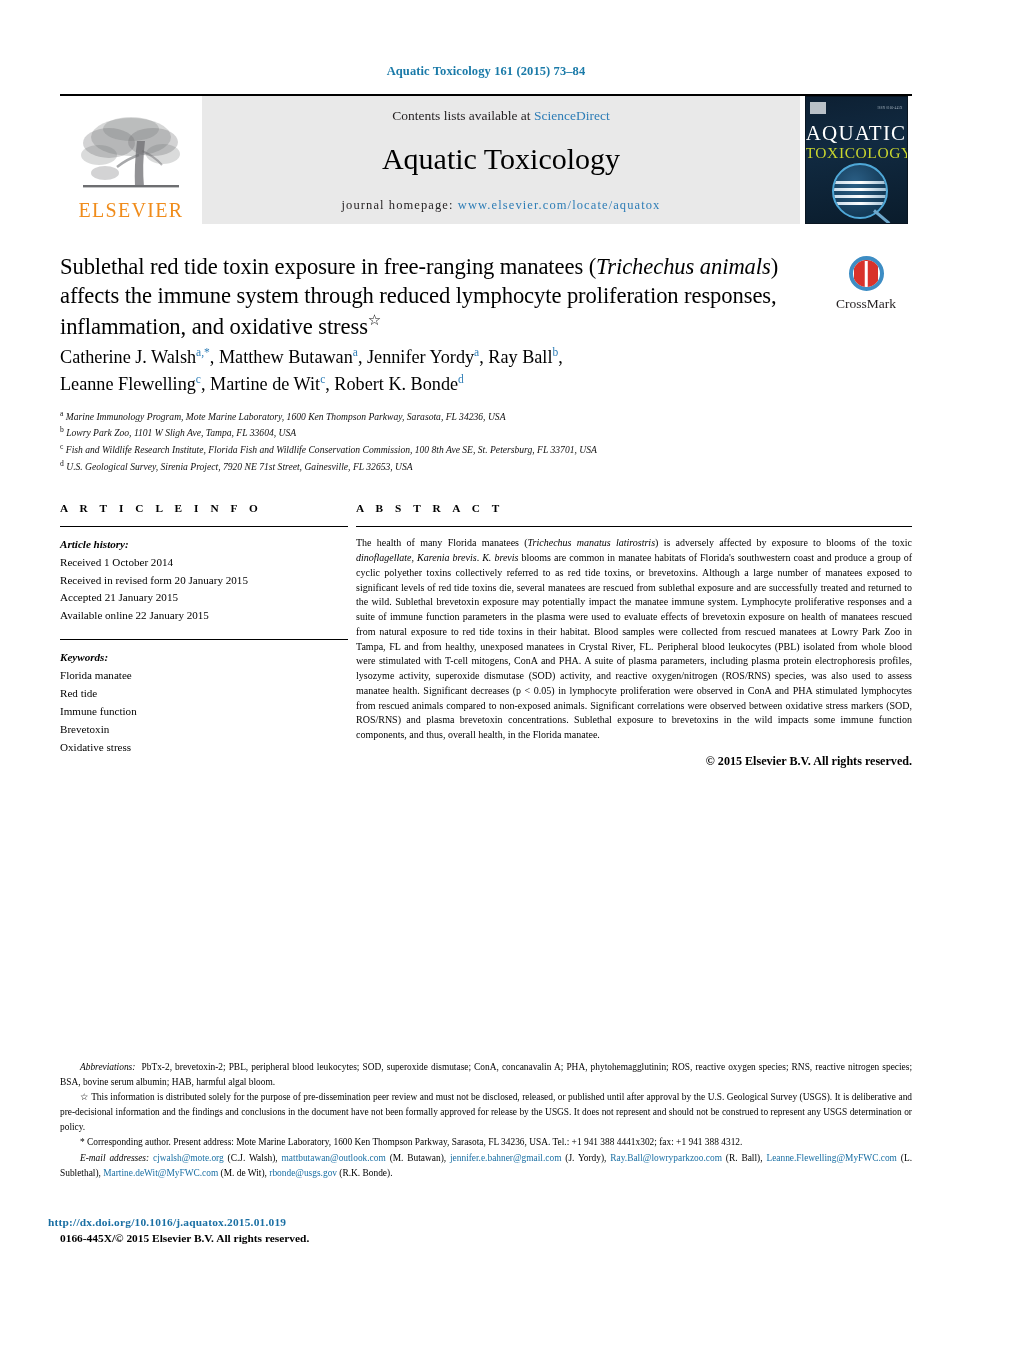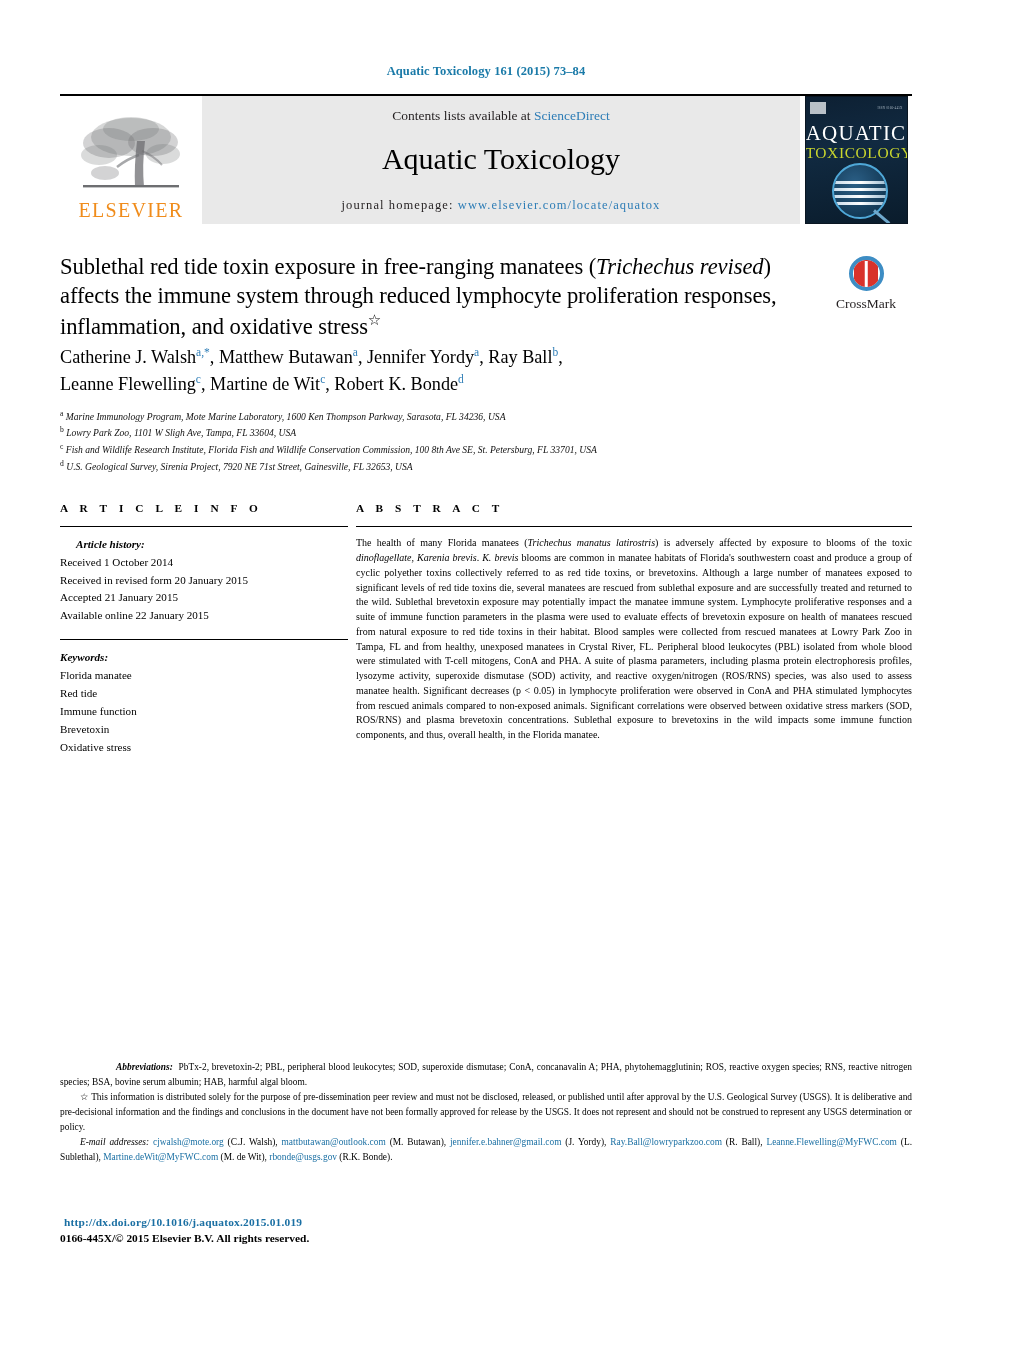--- a/index.html
+++ b/index.html
@@ -209,21 +209,21 @@
 
   .sec-head {
     font-size: 11.3px;
     font-weight: bold;
     letter-spacing: 4.6px;
     color: #000;
     margin-bottom: 12px;
   }
   .rule { border-top: 1.6px solid #000; }
   .info-block { margin-top: 9px; font-size: 11.1px; line-height: 1.58; }
-  .info-block .lead { font-style: italic; font-weight: bold; margin-left: 16px; }
+  .info-block .lead { font-style: italic; font-weight: bold; }
   .kw-rule { margin-top: 15px; }
   .kw-block { margin-top: 9px; font-size: 11.1px; line-height: 1.62; }
   .kw-block .lead { font-style: italic; font-weight: bold; }
 
   .abstract {
     margin-top: 9px;
     font-size: 10px;
     line-height: 1.475;
     text-align: justify;
     color: #000;
@@ -242,26 +242,26 @@
     left: 60px;
     right: 60px;
     top: 1060px;
     font-size: 9.4px;
     line-height: 1.56;
     color: #000;
     text-align: justify;
   }
   .fn { margin-bottom: 1px; }
   .fn .ital { font-style: italic; }
-  .fn b { font-weight: bold; margin-left: 36px; }
+  .fn b { font-weight: normal; }
   .fn-indent { text-indent: 20px; }
   .lnk { color: #1a6fa3; }
   .doi-line {
     position: absolute;
-    left: 64px;
+    left: 48px;
     top: 1216px;
     font-size: 11.4px;
     color: #1a6fa3;
     font-weight: bold;
     letter-spacing: .2px;
   }
   .issn-line {
     position: absolute;
     left: 60px;
     top: 1232px;
@@ -330,21 +330,21 @@
   <div class="article-head">
 
     <div class="crossmark">
       <div class="cm-circle">
         <div class="cm-book"></div>
         <div class="cm-spine"></div>
       </div>
       <div class="cm-text">CrossMark</div>
     </div>
 
-    <h1 class="title"><span>Sublethal red tide toxin exposure in free-ranging manatees (</span><span class="ital">Trichechus</span> <span class="ital">revised</span><span>) affects the immune system through reduced lymphocyte proliferation responses, inflammation, and oxidative stress</span><span class="star">☆</span></h1>
+    <h1 class="title"><span>Sublethal red tide toxin exposure in free-ranging manatees (</span><span class="ital">Trichechus</span> <span class="ital">animals</span><span>) affects the immune system through reduced lymphocyte proliferation responses, inflammation, and oxidative stress</span><span class="star">☆</span></h1>
 
     <div class="authors">
       <span>Catherine J. Walsh</span><sup>a,*</sup>,
       <span>Matthew Butawan</span><sup>a</sup>,
       <span>Jennifer Yordy</span><sup>a</sup>,
       <span>Ray Ball</span><sup>b</sup>,<br>
       <span>Leanne Flewelling</span><sup>c</sup>,
       <span>Martine de Wit</span><sup>c</sup>,
       <span>Robert K. Bonde</span><sup>d</sup>
     </div>
@@ -377,29 +377,33 @@
         <div>Immune function</div>
         <div>Brevetoxin</div>
         <div>Oxidative stress</div>
       </div>
     </div>
 
     <div class="col-right">
       <div class="sec-head">A B S T R A C T</div>
       <div class="rule"></div>
       <div class="abstract"><span>The health of many Florida manatees (</span><span class="ital">Trichechus manatus latirostris</span><span>) is adversely affected by exposure to blooms of the toxic </span><span class="ital">dinoflagellate, Karenia brevis</span><span>. </span><span class="ital">K. brevis</span><span> blooms are common in manatee habitats of Florida's southwestern coast and produce a group of cyclic polyether toxins collectively referred to as red tide toxins, or brevetoxins. Although a large number of manatees exposed to significant levels of red tide toxins die, several manatees are rescued from sublethal exposure and are successfully treated and returned to the wild. Sublethal brevetoxin exposure may potentially impact the manatee immune system. Lymphocyte proliferative responses and a suite of immune function parameters in the plasma were used to evaluate effects of brevetoxin exposure on health of manatees rescued from natural exposure to red tide toxins in their habitat. Blood samples were collected from rescued manatees at Lowry Park Zoo in Tampa, FL and from healthy, unexposed manatees in Crystal River, FL. Peripheral blood leukocytes (PBL) isolated from whole blood were stimulated with T-cell mitogens, ConA and PHA. A suite of plasma parameters, including plasma protein electrophoresis profiles, lysozyme activity, superoxide dismutase (SOD) activity, and reactive oxygen/nitrogen (ROS/RNS) species, was also used to assess manatee health. Significant decreases (p &lt; 0.05) in lymphocyte proliferation were observed in ConA and PHA stimulated lymphocytes from rescued animals compared to non-exposed animals. Significant correlations were observed between oxidative stress markers (SOD, ROS/RNS) and plasma brevetoxin concentrations. Sublethal exposure to brevetoxins in the wild impacts some immune function components, and thus, overall health, in the Florida manatee.</span></div>
+      <div class="copyright">© 2015 Elsevier B.V. All rights reserved.</div>
     </div>
   </div>
 
   <div class="footnotes">
     <div class="fn fn-indent">
       <span class="ital"><b>Abbreviations:</b></span>&nbsp;&nbsp;<span>PbTx-2, brevetoxin-2; PBL, peripheral blood leukocytes; SOD, superoxide dismutase; ConA, concanavalin A; PHA, phytohemagglutinin; ROS, reactive oxygen species; RNS, reactive nitrogen species; BSA, bovine serum albumin; HAB, harmful algal bloom.</span>
     </div>
     <div class="fn fn-indent">
       <span>☆</span>&nbsp;<span>This information is distributed solely for the purpose of pre-dissemination peer review and must not be disclosed, released, or published until after approval by the U.S. Geological Survey (USGS). It is deliberative and pre-decisional information and the findings and conclusions in the document have not been formally approved for release by the USGS. It does not represent and should not be construed to represent any USGS determination or policy.</span>
+    </div>
+    <div class="fn fn-indent">
+      <span>*</span>&nbsp;<span>Corresponding author. Present address: Mote Marine Laboratory, 1600 Ken Thompson Parkway, Sarasota, FL 34236, USA. Tel.: +1 941 388 4441x302; fax: +1 941 388 4312.</span>
     </div>
     <div class="fn fn-indent">
       <span class="ital"><span>E-mail addresses:</span></span>
       <span class="lnk">cjwalsh@mote.org</span> <span>(C.J. Walsh)</span>,
       <span class="lnk">mattbutawan@outlook.com</span> <span>(M. Butawan)</span>,
       <span class="lnk">jennifer.e.bahner@gmail.com</span> <span>(J. Yordy)</span>,
       <span class="lnk">Ray.Ball@lowryparkzoo.com</span> <span>(R. Ball)</span>,
       <span class="lnk">Leanne.Flewelling@MyFWC.com</span> <span>(L. Sublethal)</span>,
       <span class="lnk">Martine.deWit@MyFWC.com</span> <span>(M. de Wit)</span>,
       <span class="lnk">rbonde@usgs.gov</span> <span>(R.K. Bonde)</span>.

